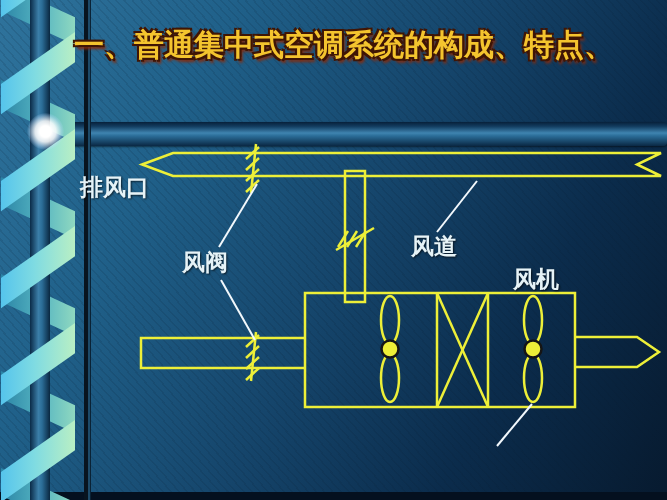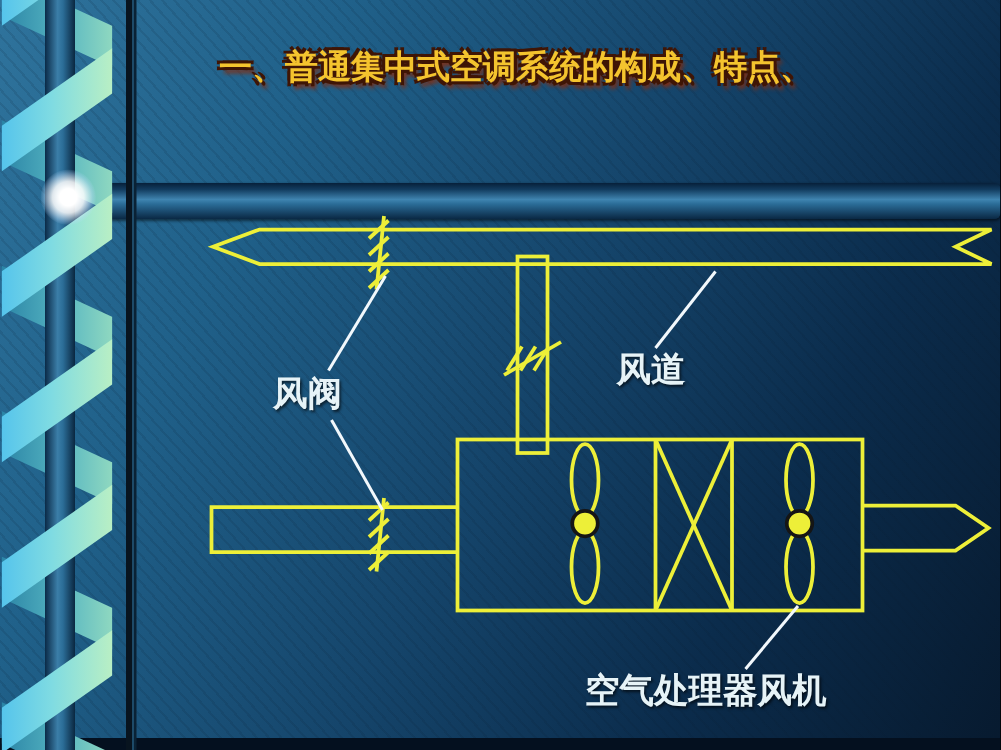--- a/index.html
+++ b/index.html
@@ -28,21 +28,21 @@
   #pole{position:absolute;left:30px;top:0;width:20px;height:500px;
     background:linear-gradient(90deg,#0a2a47 0%,#3b7ea8 42%,#2b6d97 60%,#0a2740 100%);}
   .rb{position:absolute;left:1px;width:74px;}
   .rb-front{height:84px;background:linear-gradient(90deg,#55c4ec 0%,#7fdbe2 45%,#b9efc4 100%);
     clip-path:polygon(0% 62%,100% 0%,100% 36%,0% 98%);}
   .rb-back{height:66px;background:linear-gradient(90deg,#2a84a6 0%,#57b6c2 55%,#8fd8c0 100%);
     clip-path:polygon(0% 0%,100% 52%,100% 94%,0% 42%);}
 
   
   #title{position:absolute;left:30px;top:21px;width:628px;text-align:center;
-    font-size:22px;font-weight:bold;line-height:47px;letter-spacing:0px;
+    font-size:30px;font-weight:bold;line-height:47px;letter-spacing:0px;
     color:var(--c-title_gold,#f4c42e);
     text-shadow:-2px -2px 0 #3f1505,2px -2px 0 #3f1505,-2px 2px 0 #3f1505,2px 2px 0 #3f1505,3px 4px 3px #8a2a0a;}
 
   
   .dlabel{position:absolute;font-size:23px;font-weight:bold;color:var(--c-label_white,#e6f3f7);
     text-shadow:1px 1px 2px rgba(0,0,0,.65);white-space:nowrap;}
   #svg-diagram{position:absolute;left:0;top:0;}
   .yline{stroke:var(--c-diagram_yellow,#edef38);stroke-width:2.5;fill:none;}
   .wline{stroke:var(--c-leader_white,#f2f8fc);stroke-width:2;fill:none;}
   .hub{fill:var(--c-diagram_yellow,#edef38);stroke:#151515;stroke-width:2.5;}
@@ -132,16 +132,17 @@
       <line class="yline" x1="246" y1="369" x2="259" y2="357"></line>
       <line class="yline" x1="246" y1="380" x2="259" y2="368"></line>
     </g>
 
     <line class="wline" x1="257" y1="184" x2="219" y2="247"></line>
     <line class="wline" x1="221" y1="280" x2="255" y2="340"></line>
     <line class="wline" x1="437" y1="232" x2="477" y2="181"></line>
     <line class="wline" x1="497" y1="446" x2="532" y2="404"></line>
   </svg>
 
+  <div class="dlabel" style="left:80px;top:172px">排风口</div>
   <div class="dlabel" style="left:182px;top:247px">风阀</div>
   <div class="dlabel" style="left:411px;top:231px">风道</div>
-  <div class="dlabel" style="left:390px;top:445px">空气处理器风机</div>
+  <div class="dlabel" style="left:513px;top:264px">风机</div>
 </div>
 
 </body></html>

